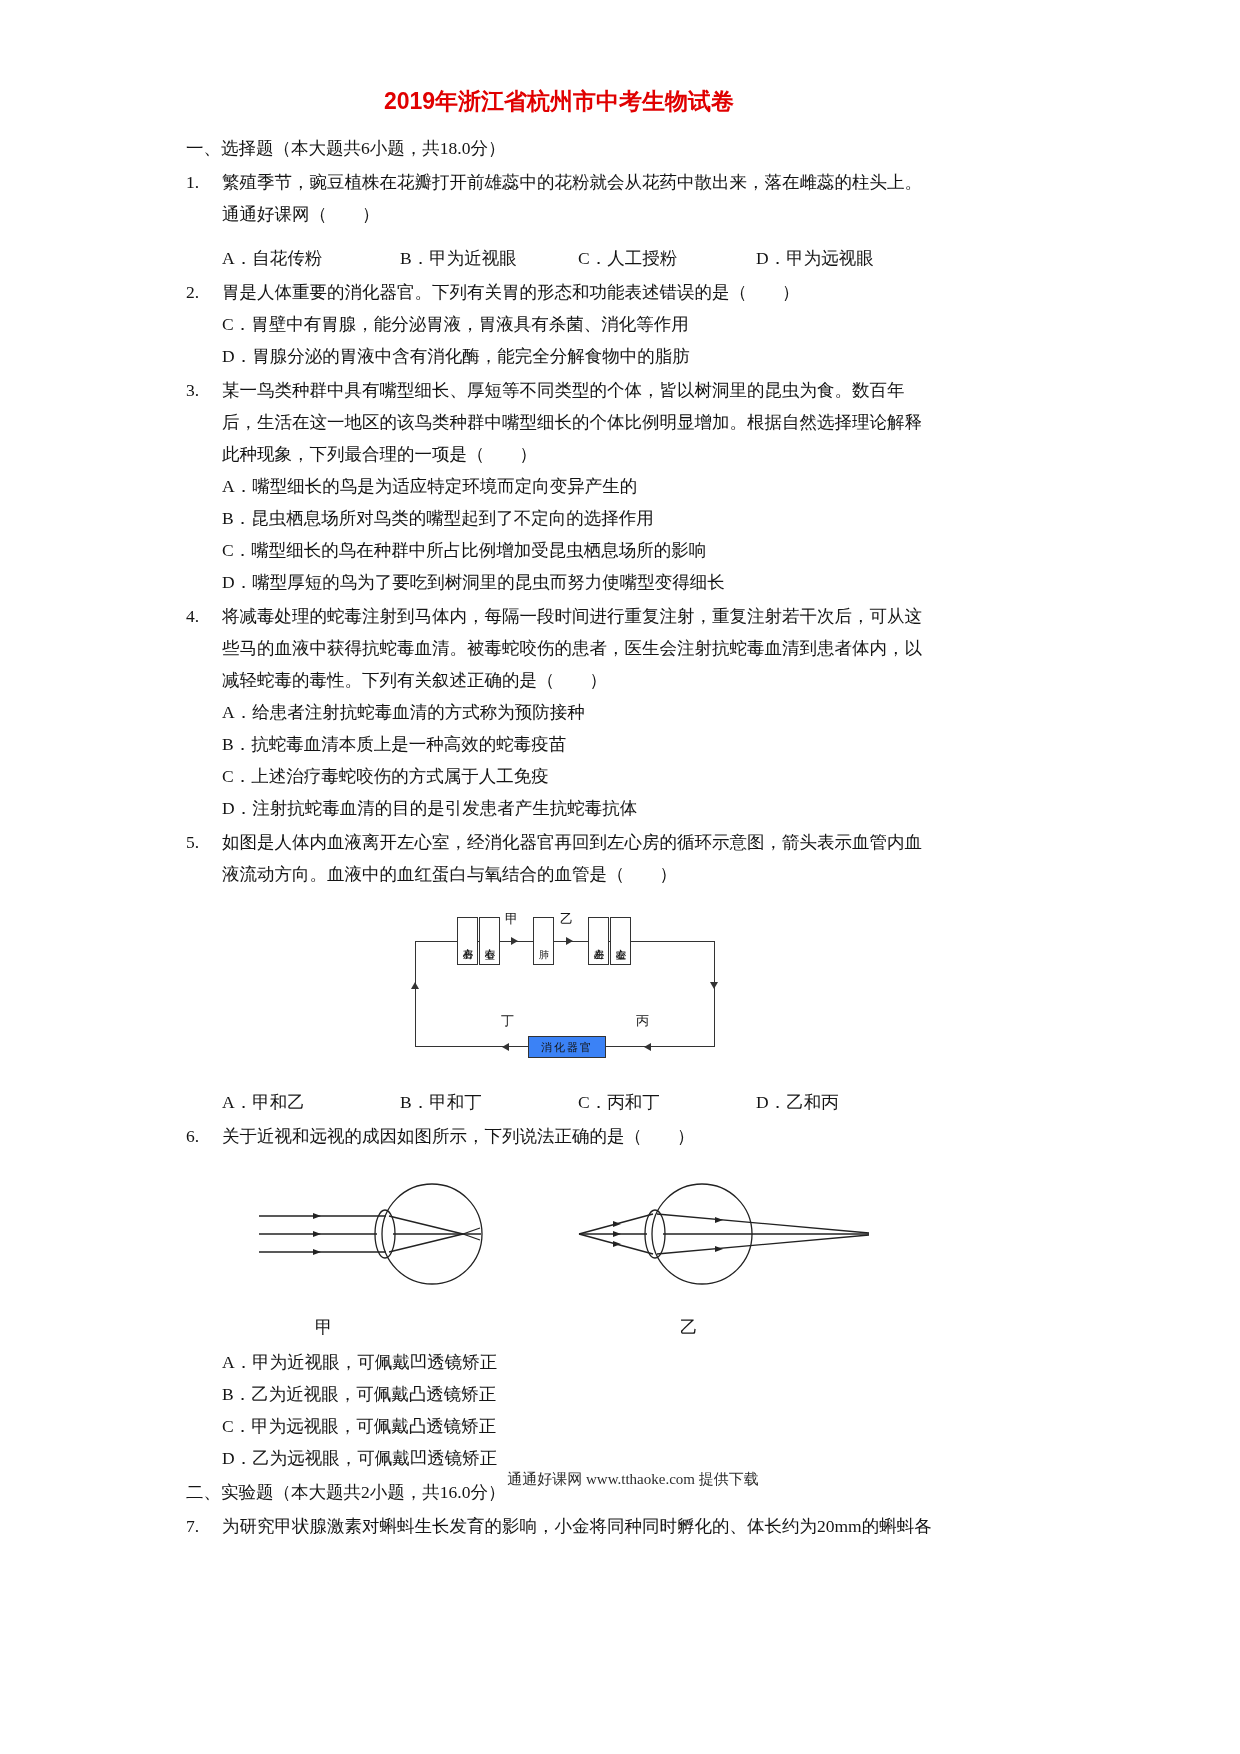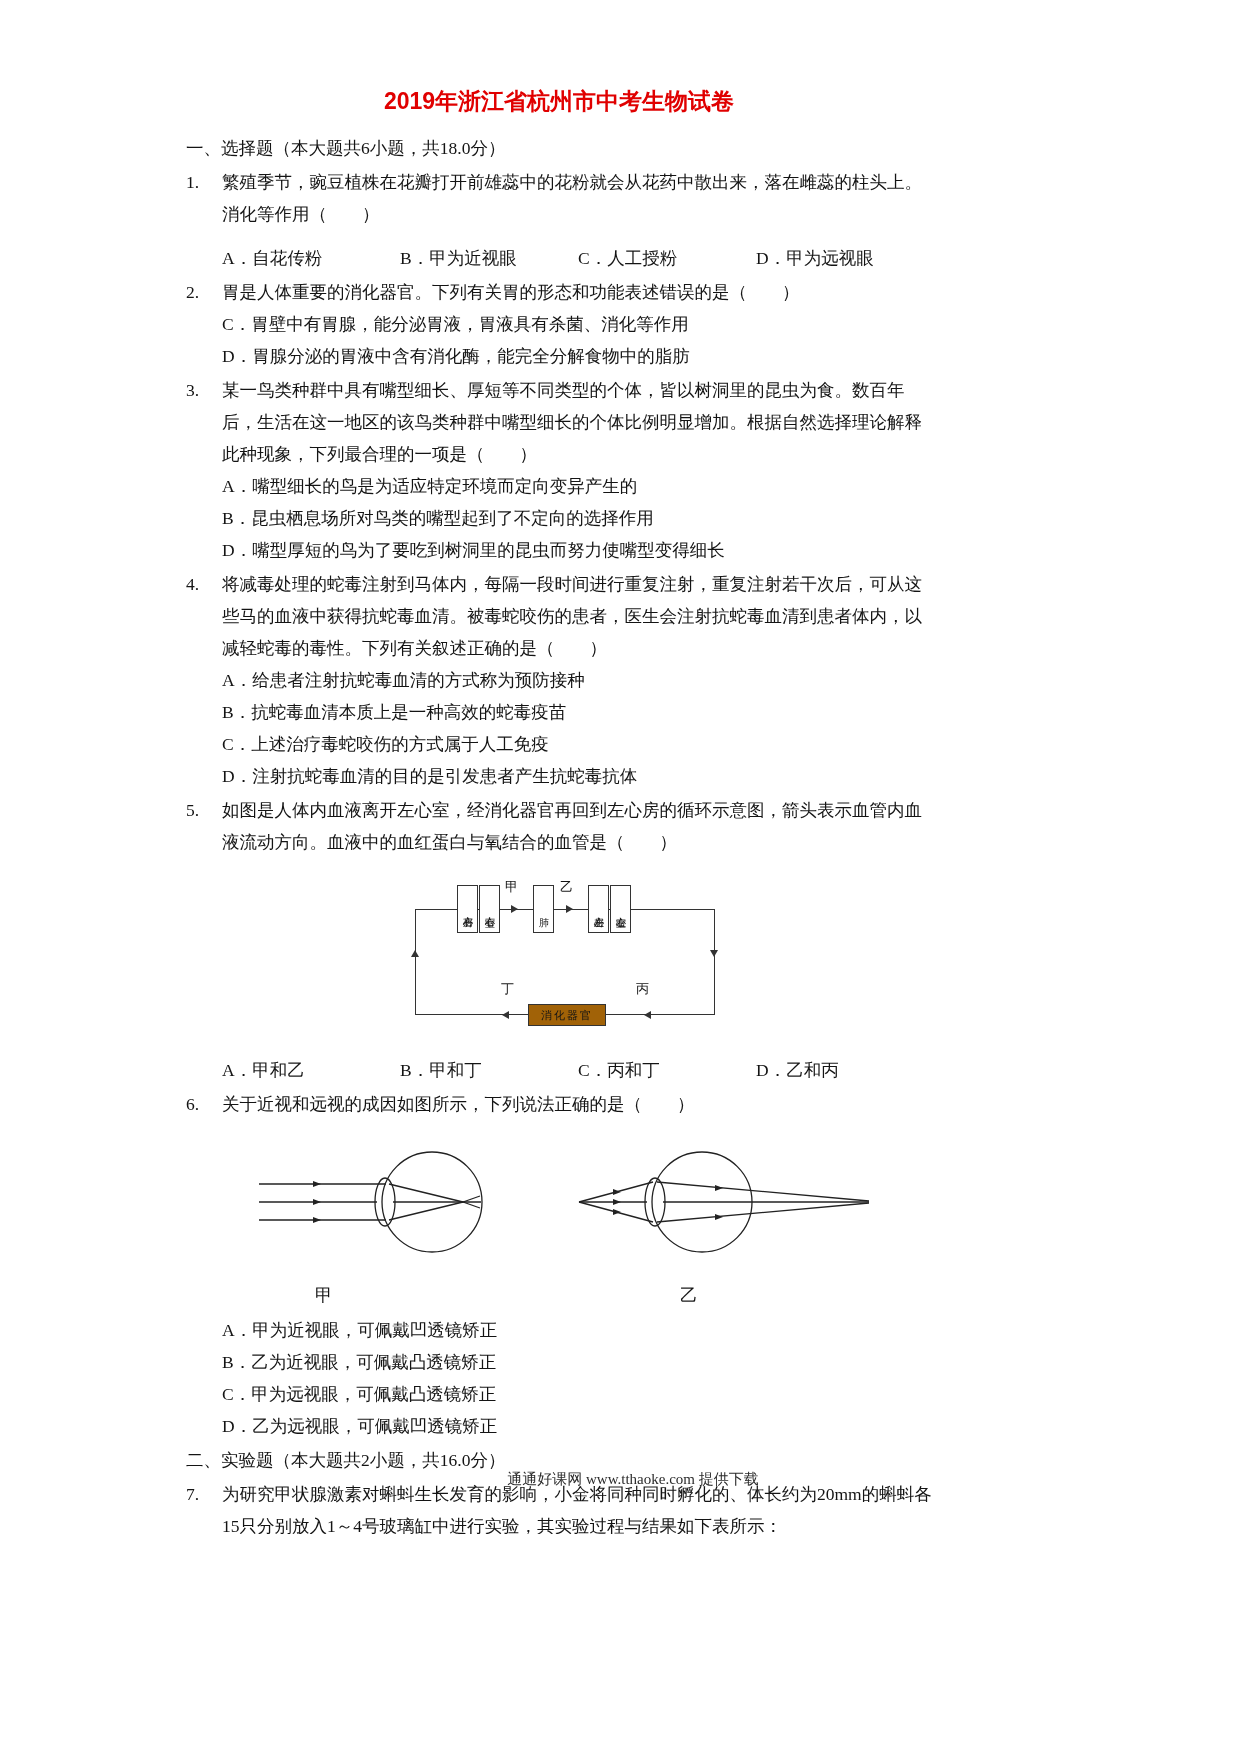--- a/index.html
+++ b/index.html
@@ -40,21 +40,21 @@
           font-family:"Liberation Sans", sans-serif; line-height:normal; }
   .circ .loop { position:absolute; left:10px; top:45px; width:300px; height:106px; border:1px solid #333; }
   .circ .vbox {
     position:absolute; top:21px; width:21px; height:48px;
     border:1px solid #333; background:#fff;
     writing-mode:vertical-rl; text-orientation:upright;
     font-size:10px; display:flex; align-items:center; justify-content:center;
   }
   .circ .hbox {
     position:absolute; left:123px; top:140px; width:78px; height:22px;
-    border:1px solid #333; background:#a16207;
+    border:1px solid #333; background:#3b82f6;
     font-size:11px; letter-spacing:2px;
     display:flex; align-items:center; justify-content:center;
   }
   .circ .dlabel { position:absolute; font-size:13px; line-height:14px; }
   .arr { position:absolute; display:block; width:0; height:0; }
   .arr-r { border-top:4px solid transparent; border-bottom:4px solid transparent; border-left:7px solid #333; }
   .arr-l { border-top:4px solid transparent; border-bottom:4px solid transparent; border-right:7px solid #333; }
   .arr-u { border-left:4px solid transparent; border-right:4px solid transparent; border-bottom:7px solid #333; }
   .arr-d { border-left:4px solid transparent; border-right:4px solid transparent; border-top:7px solid #333; }
 
@@ -75,21 +75,21 @@
 
 <div class="page">
 
   <h1 class="title">2019年浙江省杭州市中考生物试卷</h1>
 
   <div class="section-heading">一、选择题（本大题共6小题，共18.0分）</div>
 
   <div class="question">
     <span class="qnum">1.</span>
     <div class="qbody">
-      <p class="stem">繁殖季节，豌豆植株在花瓣打开前雄蕊中的花粉就会从花药中散出来，落在雌蕊的柱头上。消化等作用（　　）</p>
+      <p class="stem">繁殖季节，豌豆植株在花瓣打开前雄蕊中的花粉就会从花药中散出来，落在雌蕊的柱头上。通通好课网（　　）</p>
       <div class="opts-row">
         <span class="opt">A．自花传粉</span>
         <span class="opt">B．甲为近视眼</span>
         <span class="opt">C．人工授粉</span>
         <span class="opt">D．甲为远视眼</span>
       </div>
     </div>
   </div>
 
   <div class="question">
@@ -100,20 +100,21 @@
       <span class="opt-line">D．胃腺分泌的胃液中含有消化酶，能完全分解食物中的脂肪</span>
     </div>
   </div>
 
   <div class="question">
     <span class="qnum">3.</span>
     <div class="qbody">
       <p class="stem">某一鸟类种群中具有嘴型细长、厚短等不同类型的个体，皆以树洞里的昆虫为食。数百年后，生活在这一地区的该鸟类种群中嘴型细长的个体比例明显增加。根据自然选择理论解释此种现象，下列最合理的一项是（　　）</p>
       <span class="opt-line">A．嘴型细长的鸟是为适应特定环境而定向变异产生的</span>
       <span class="opt-line">B．昆虫栖息场所对鸟类的嘴型起到了不定向的选择作用</span>
+      <span class="opt-line">C．嘴型细长的鸟在种群中所占比例增加受昆虫栖息场所的影响</span>
       <span class="opt-line">D．嘴型厚短的鸟为了要吃到树洞里的昆虫而努力使嘴型变得细长</span>
     </div>
   </div>
 
   <div class="question">
     <span class="qnum">4.</span>
     <div class="qbody">
       <p class="stem">将减毒处理的蛇毒注射到马体内，每隔一段时间进行重复注射，重复注射若干次后，可从这些马的血液中获得抗蛇毒血清。被毒蛇咬伤的患者，医生会注射抗蛇毒血清到患者体内，以减轻蛇毒的毒性。下列有关叙述正确的是（　　）</p>
       <span class="opt-line">A．给患者注射抗蛇毒血清的方式称为预防接种</span>
       <span class="opt-line">B．抗蛇毒血清本质上是一种高效的蛇毒疫苗</span>

